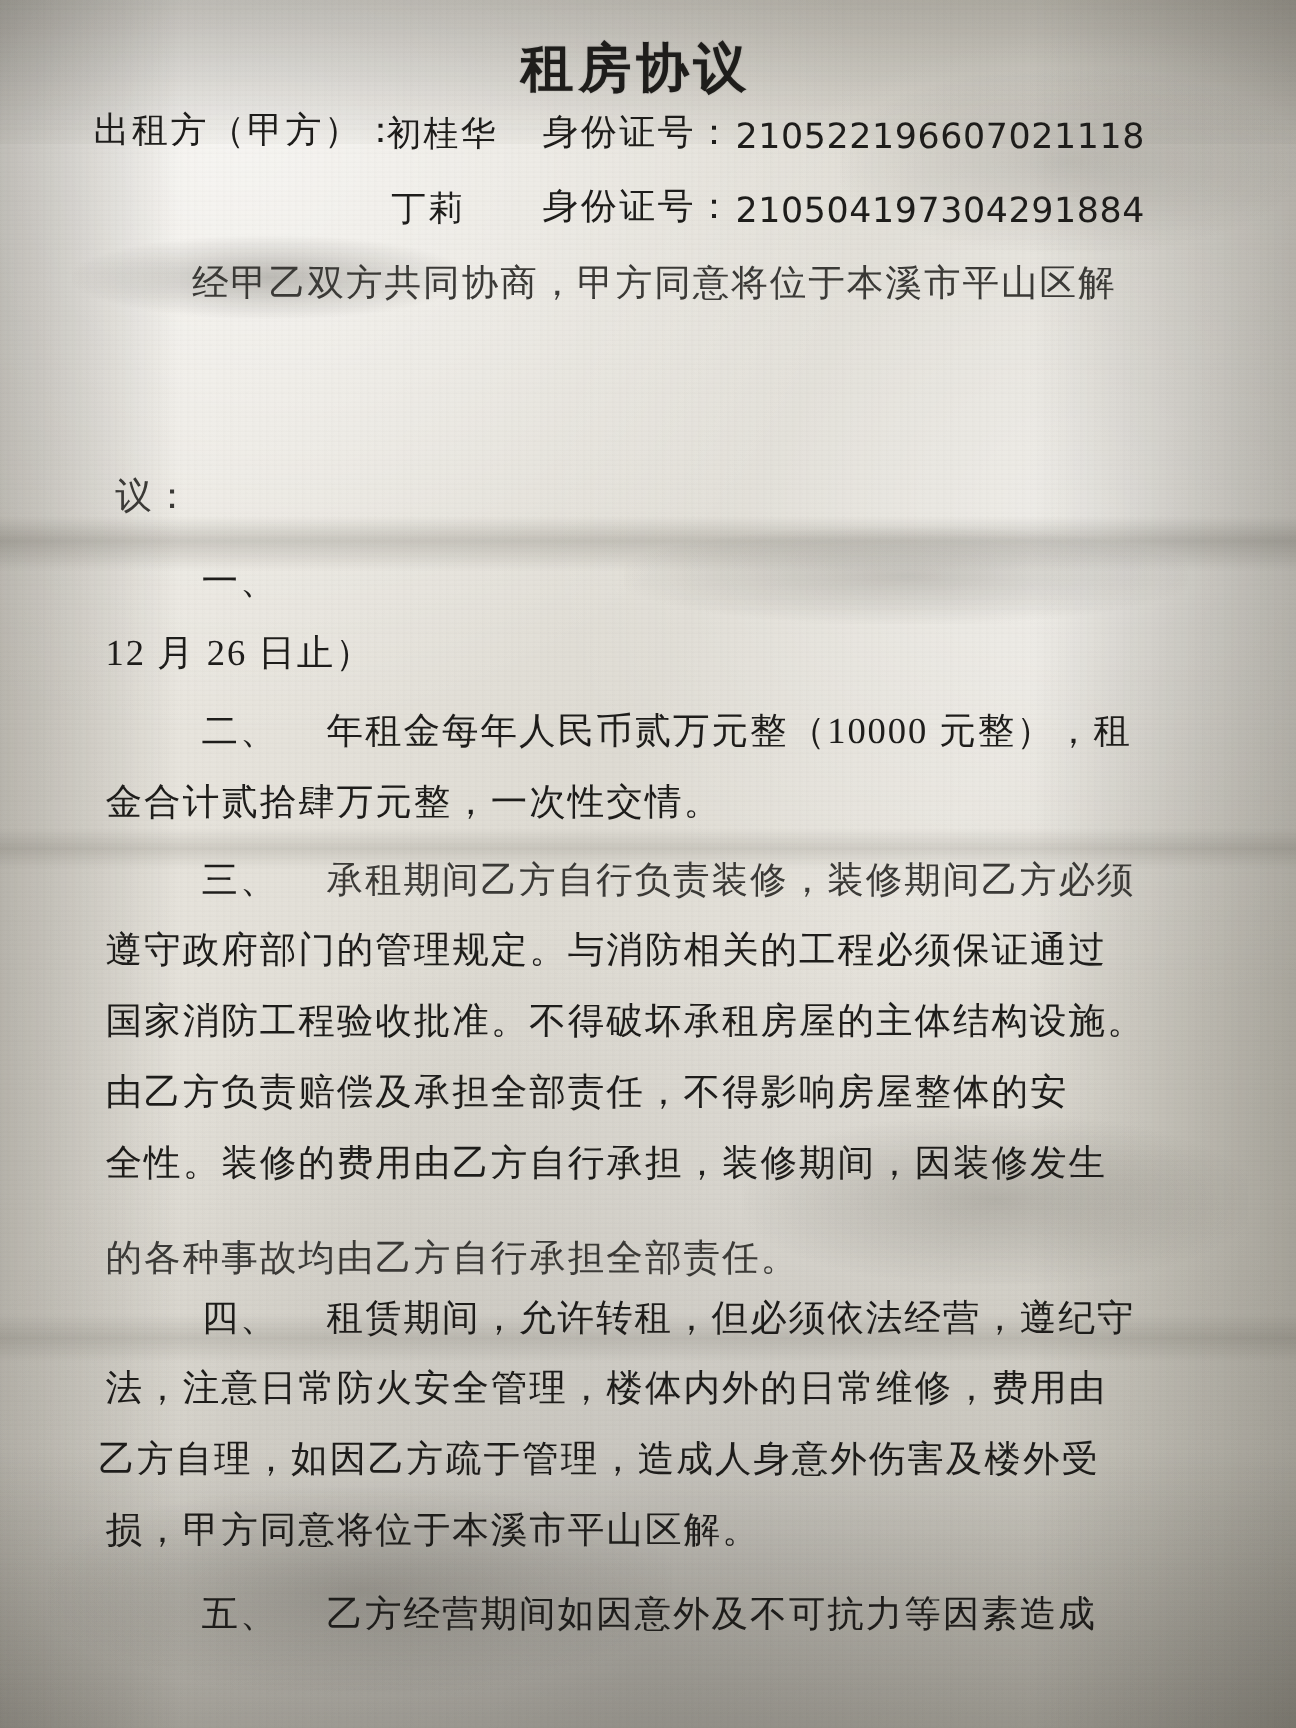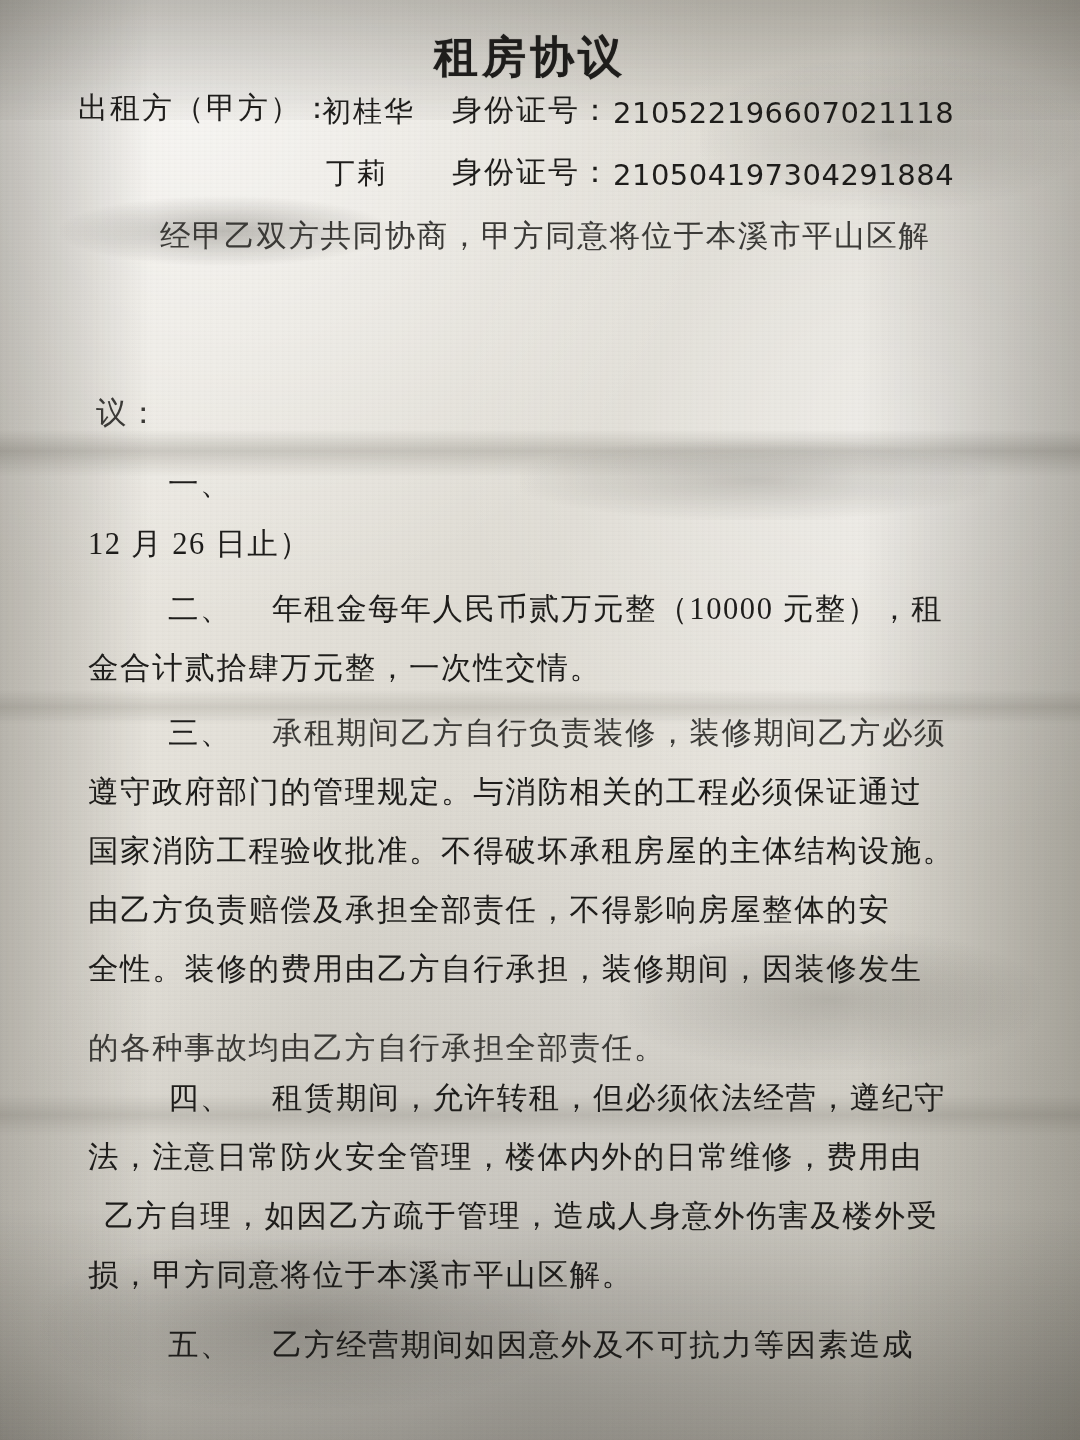--- a/index.html
+++ b/index.html
@@ -177,21 +177,21 @@
     <div class="line body-line faint blurry" style="left:272px; top:713px;">承租期间乙方自行负责装修，装修期间乙方必须</div>
     <div class="line body-line" style="left:88px; top:772px;">遵守政府部门的管理规定。与消防相关的工程必须保证通过</div>
     <div class="line body-line" style="left:88px; top:831px;">国家消防工程验收批准。不得破坏承租房屋的主体结构设施。</div>
     <div class="line body-line" style="left:88px; top:890px;">由乙方负责赔偿及承担全部责任，不得影响房屋整体的安</div>
     <div class="line body-line" style="left:88px; top:949px;">全性。装修的费用由乙方自行承担，装修期间，因装修发生</div>
     <div class="line body-line faint blurry" style="left:88px; top:1008px;margin-top:20px;">的各种事故均由乙方自行承担全部责任。</div>
 
     <div class="line body-line" style="left:168px; top:1078px;">四、</div>
     <div class="line body-line" style="left:272px; top:1078px;">租赁期间，允许转租，但必须依法经营，遵纪守</div>
     <div class="line body-line" style="left:88px; top:1137px;">法，注意日常防火安全管理，楼体内外的日常维修，费用由</div>
-    <div class="line body-line" style="left:104px; top:1196px;">乙方自理，如因乙方疏于管理，造成人身意外伤害及楼外受</div>
+    <div class="line body-line" style="left:82px; top:1196px;">乙方自理，如因乙方疏于管理，造成人身意外伤害及楼外受</div>
     <div class="line body-line" style="left:88px; top:1255px;">损，甲方同意将位于本溪市平山区解。</div>
 
     <div class="line body-line" style="left:168px; top:1325px;">五、</div>
     <div class="line body-line" style="left:272px; top:1325px;">乙方经营期间如因意外及不可抗力等因素造成</div>
 
   </div>
 
   <div class="shade noise"></div>
 </div>
 

